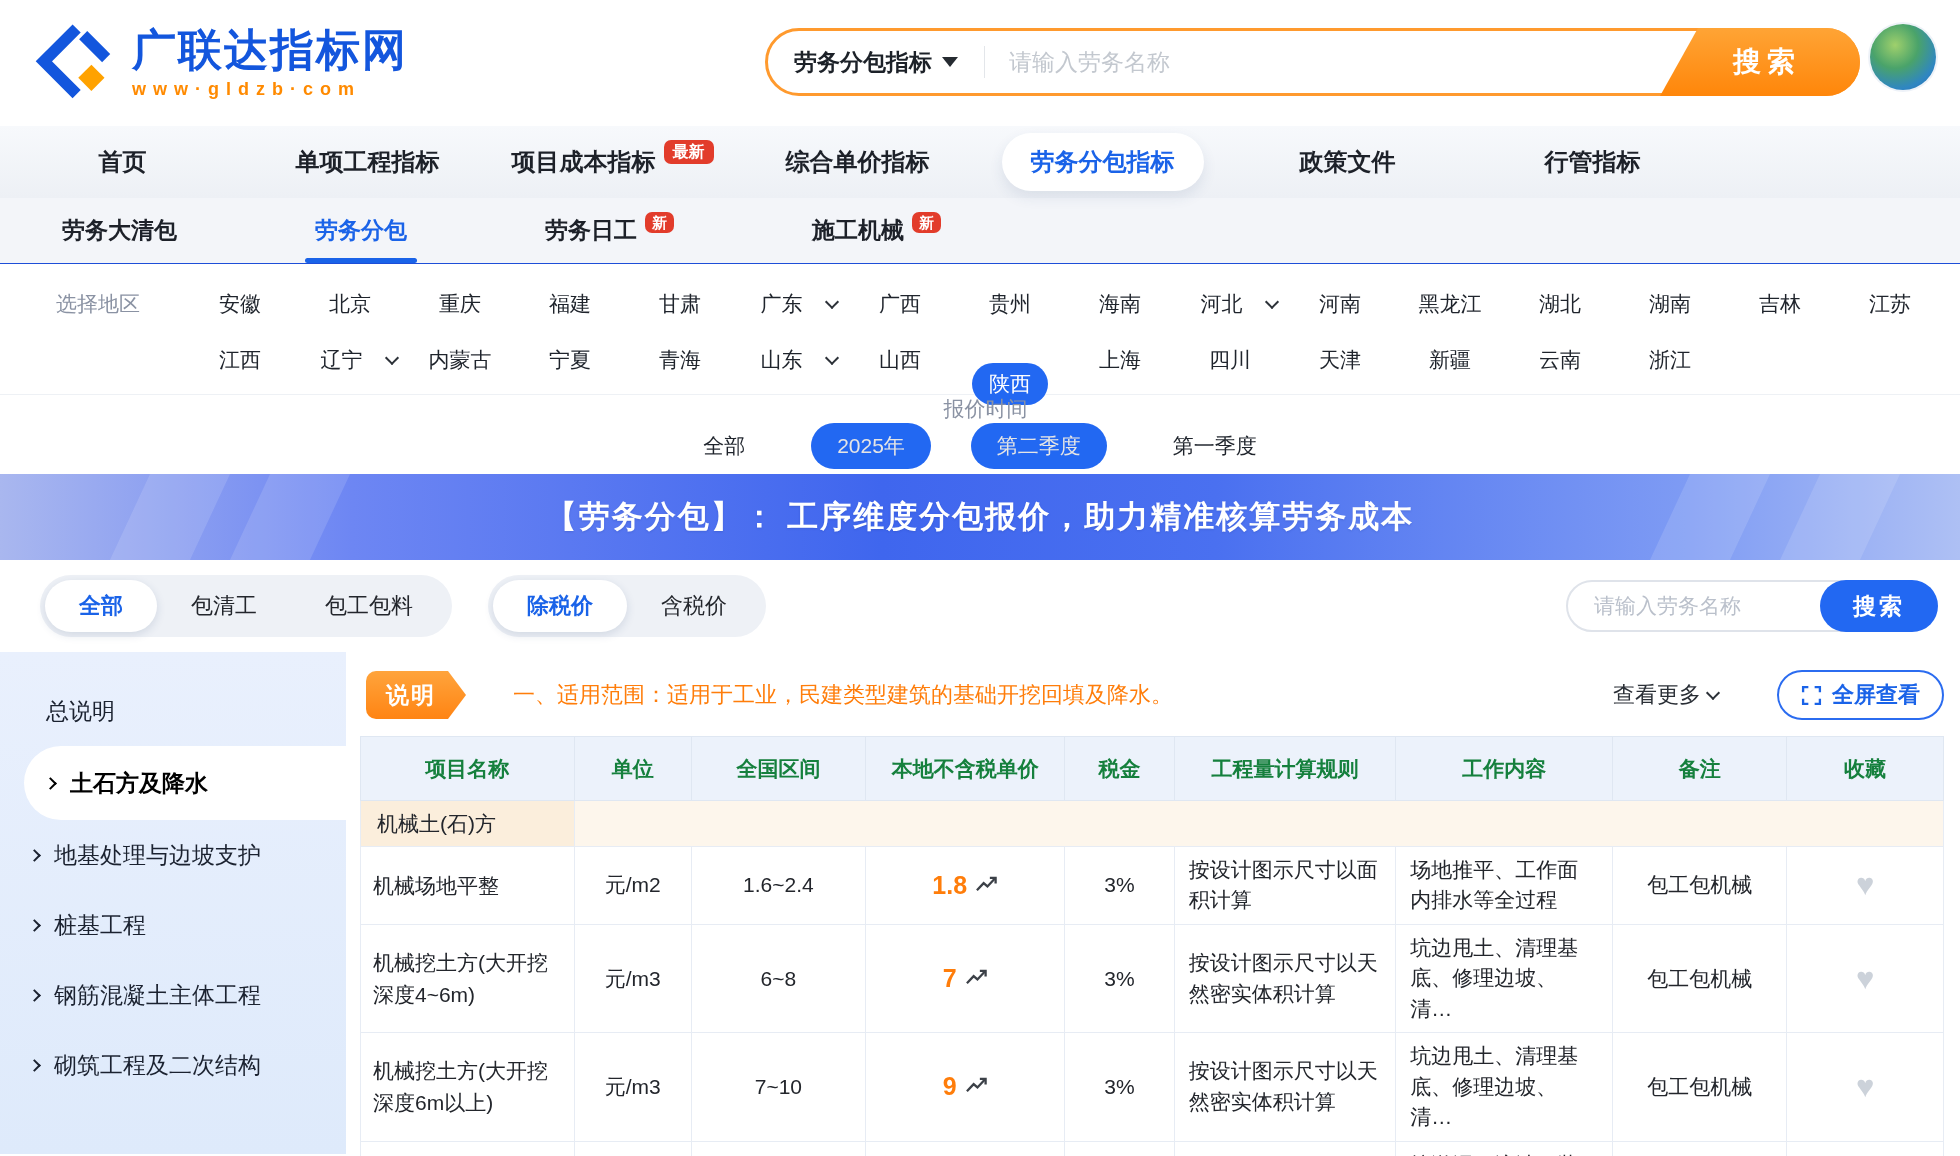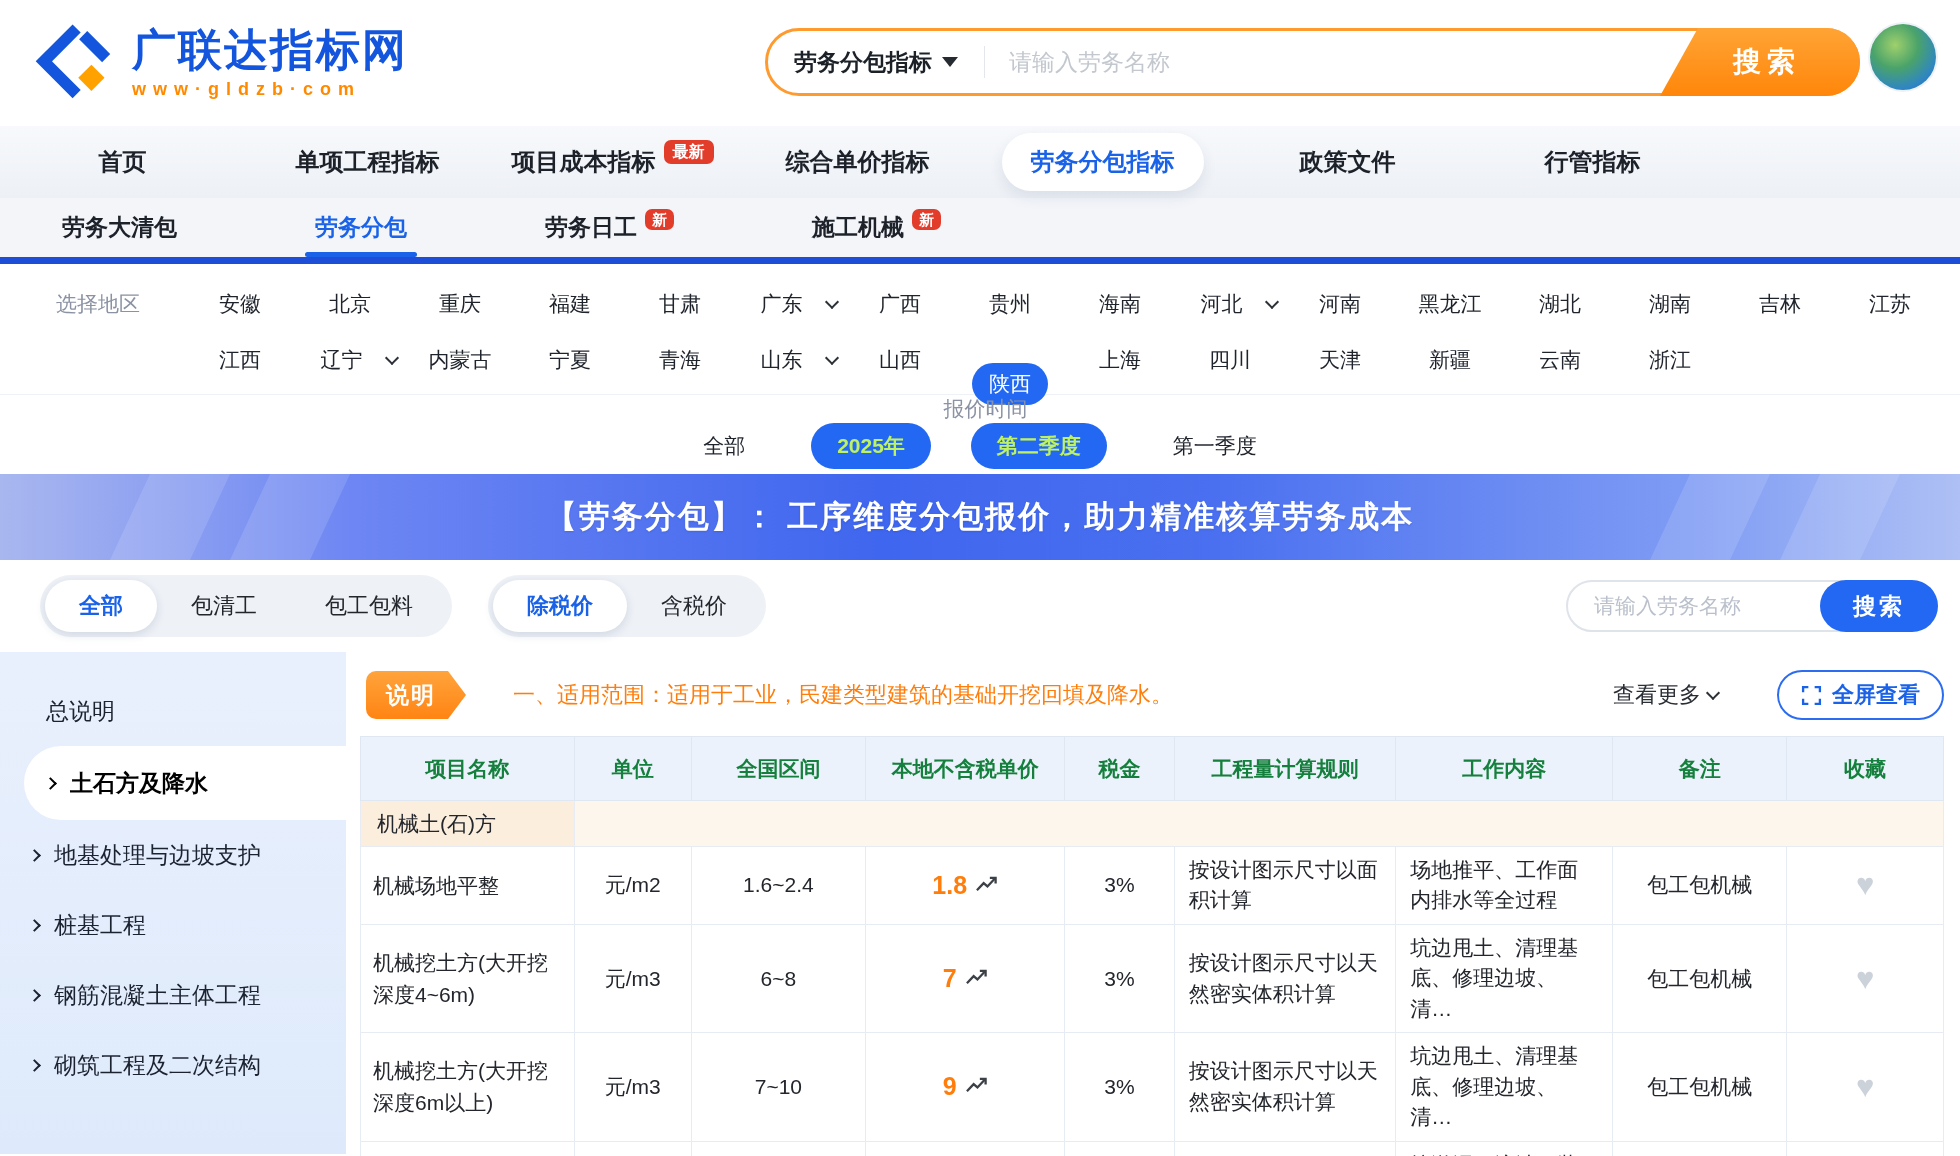--- a/index.html
+++ b/index.html
@@ -26,39 +26,39 @@
   
   .mainnav { height:72px; background:linear-gradient(180deg,#f7f9fc,#edf0f5); display:flex; }
   .nav-item { width:245px; display:flex; align-items:center; justify-content:center; position:relative; font-size:24px; font-weight:700; color:#1d2129; cursor:pointer; }
   .nav-item.active { color:#1a63e8; }
   .nav-item.active::before { content:""; position:absolute; left:50%; top:50%; transform:translate(-50%,-50%); width:202px; height:58px; background:#fff; border-radius:30px; box-shadow:0 6px 14px rgba(40,70,120,.10); }
   .nav-label { position:relative; z-index:1; }
   .badge-red { position:relative; z-index:1; margin-left:8px; background:#e23c2b; color:#fff; font-size:16px; font-weight:700; padding:3px 9px; border-radius:7px; line-height:1.15; transform:translateY(-10px); white-space:nowrap; }
   .badge-red.sm { font-size:15px; padding:2px 7px; transform:translateY(-8px); }
 
   
-  .subnav { height:66px; background:#f3f5f9; display:flex; align-items:stretch; padding-left:62px; border-bottom:7px solid #1d4ed8; }
+  .subnav { height:66px; background:#f3f5f9; display:flex; align-items:stretch; padding-left:62px; border-bottom:1px solid #1d4ed8; }
   .sub-item { display:flex; align-items:center; position:relative; margin-right:138px; font-size:23px; font-weight:700; color:#1d2129; cursor:pointer; }
   .sub-item.active { color:#1a63e8; }
   .sub-item.active::after { content:""; position:absolute; left:-10px; right:-10px; bottom:0; height:5px; background:#1a63e8; border-radius:3px; }
 
   
   .region { padding:12px 0 6px; background:#fff; }
   .frow { display:flex; align-items:center; min-height:56px; }
   .flabel { width:185px; padding-left:56px; font-size:21px; color:#8a92a3; flex:none; }
   .fgrid { display:grid; grid-template-columns:repeat(16,110px); align-items:center; }
   .rg-cell { display:flex; align-items:center; justify-content:center; font-size:21px; color:#1f242c; cursor:pointer; height:46px; }
   .rg-pill { padding:7px 17px; border-radius:22px; white-space:nowrap; }
   .rg-pill.selected { background:#2268f2; color:#fff;margin-top:48px; }
   .chev-d { display:inline-block; width:10px; height:10px; border-right:2.2px solid #2c3138; border-bottom:2.2px solid #2c3138; transform:rotate(45deg); margin-left:7px; margin-bottom:4px; }
 
   .timesec { display:flex; align-items:center; height:72px; border-top:1px solid #eef1f5; background:#fff;flex-direction:column; }
   .time-items { display:flex; align-items:center; gap:40px; }
   .time-pill { font-size:21px; color:#1f242c; padding:9px 26px; border-radius:24px; cursor:pointer; white-space:nowrap; }
-  .time-pill.selected { background:#2268f2; color:#bef264; font-weight:700; }
+  .time-pill.selected { background:#2268f2; color:#e5e5e5; font-weight:400; }
 
   
   .banner { position:relative; height:86px; margin-top:8px; background:linear-gradient(90deg,#a9b7ef 0%,#6d86f3 18%,#3f66ee 45%,#4a70f0 62%,#7e9bf4 86%,#aec0f4 100%); display:flex; align-items:center; justify-content:center; overflow:hidden; }
   .banner-text { font-size:31px; font-weight:700; color:#fff; letter-spacing:2px; position:relative; z-index:1; text-shadow:0 1px 2px rgba(30,60,160,.25); }
   .stripe { position:absolute; top:-20px; bottom:-20px; width:80px; background:rgba(255,255,255,.13); transform:skewX(-25deg); }
   .s1{left:130px;} .s2{left:250px;} .s3{right:210px;} .s4{right:80px;}
 
   
   .filterbar { display:flex; align-items:center; height:92px; padding:0 22px 0 40px; background:#fff; }
   .tab-group { display:flex; background:#eef1f6; border-radius:31px; padding:5px; margin-right:36px; }

